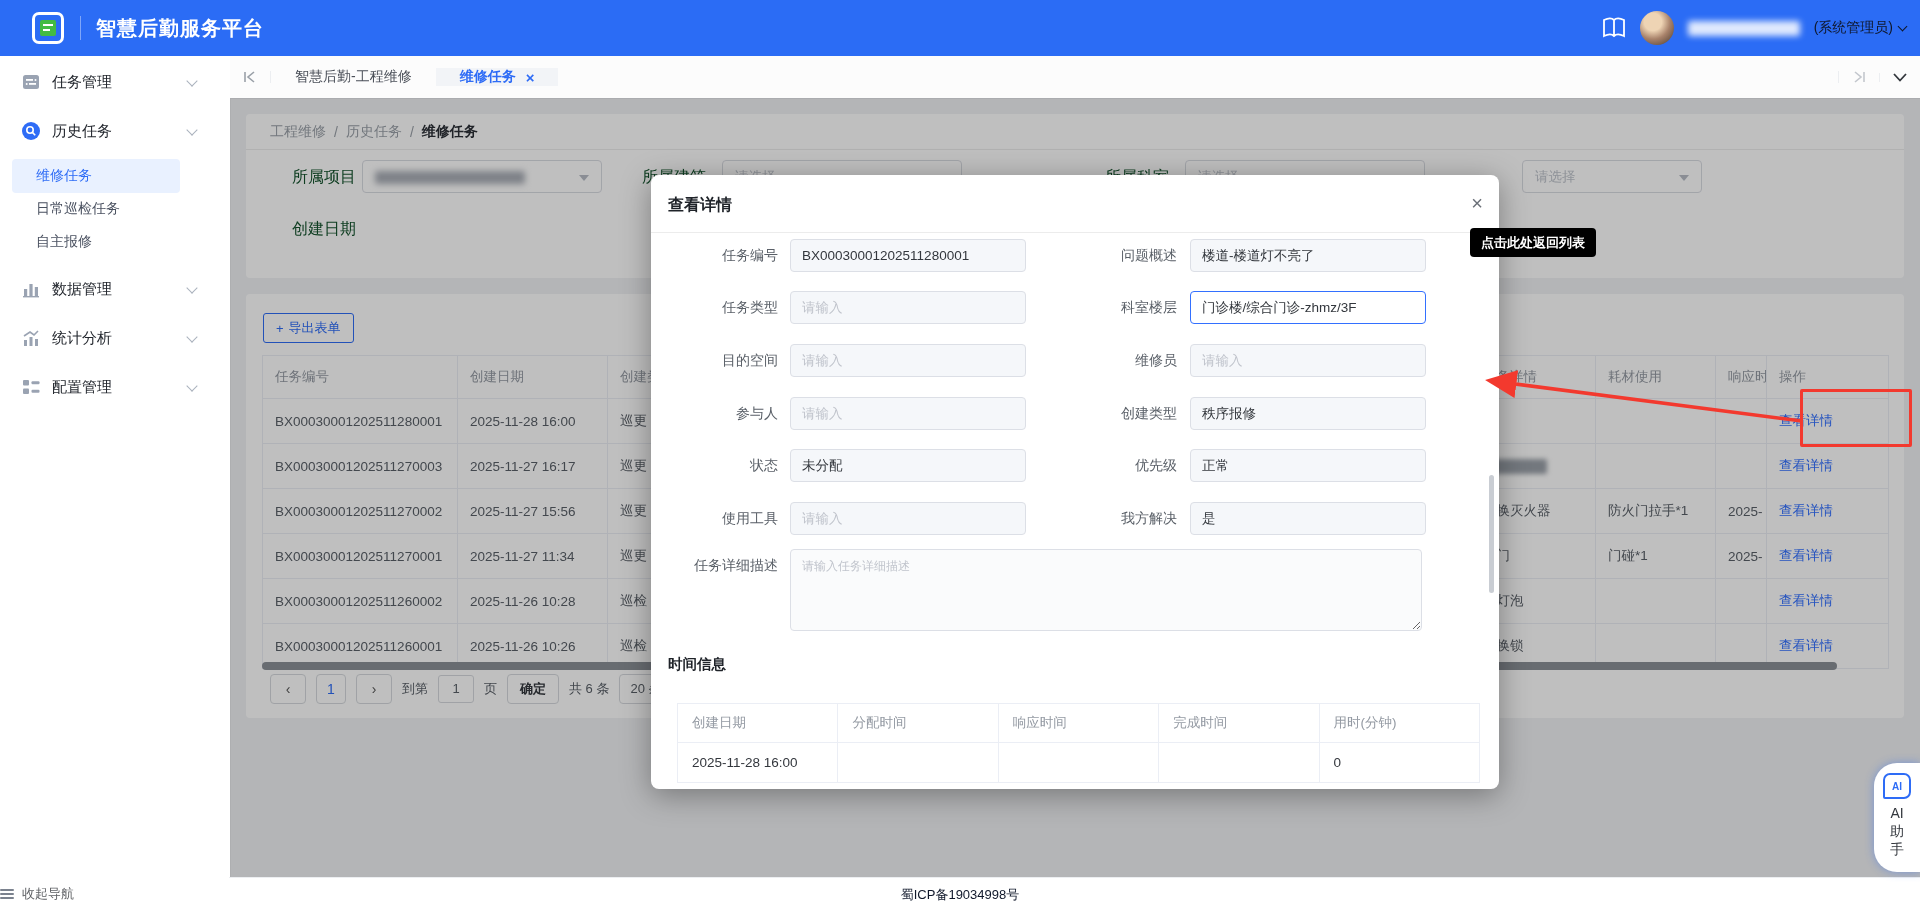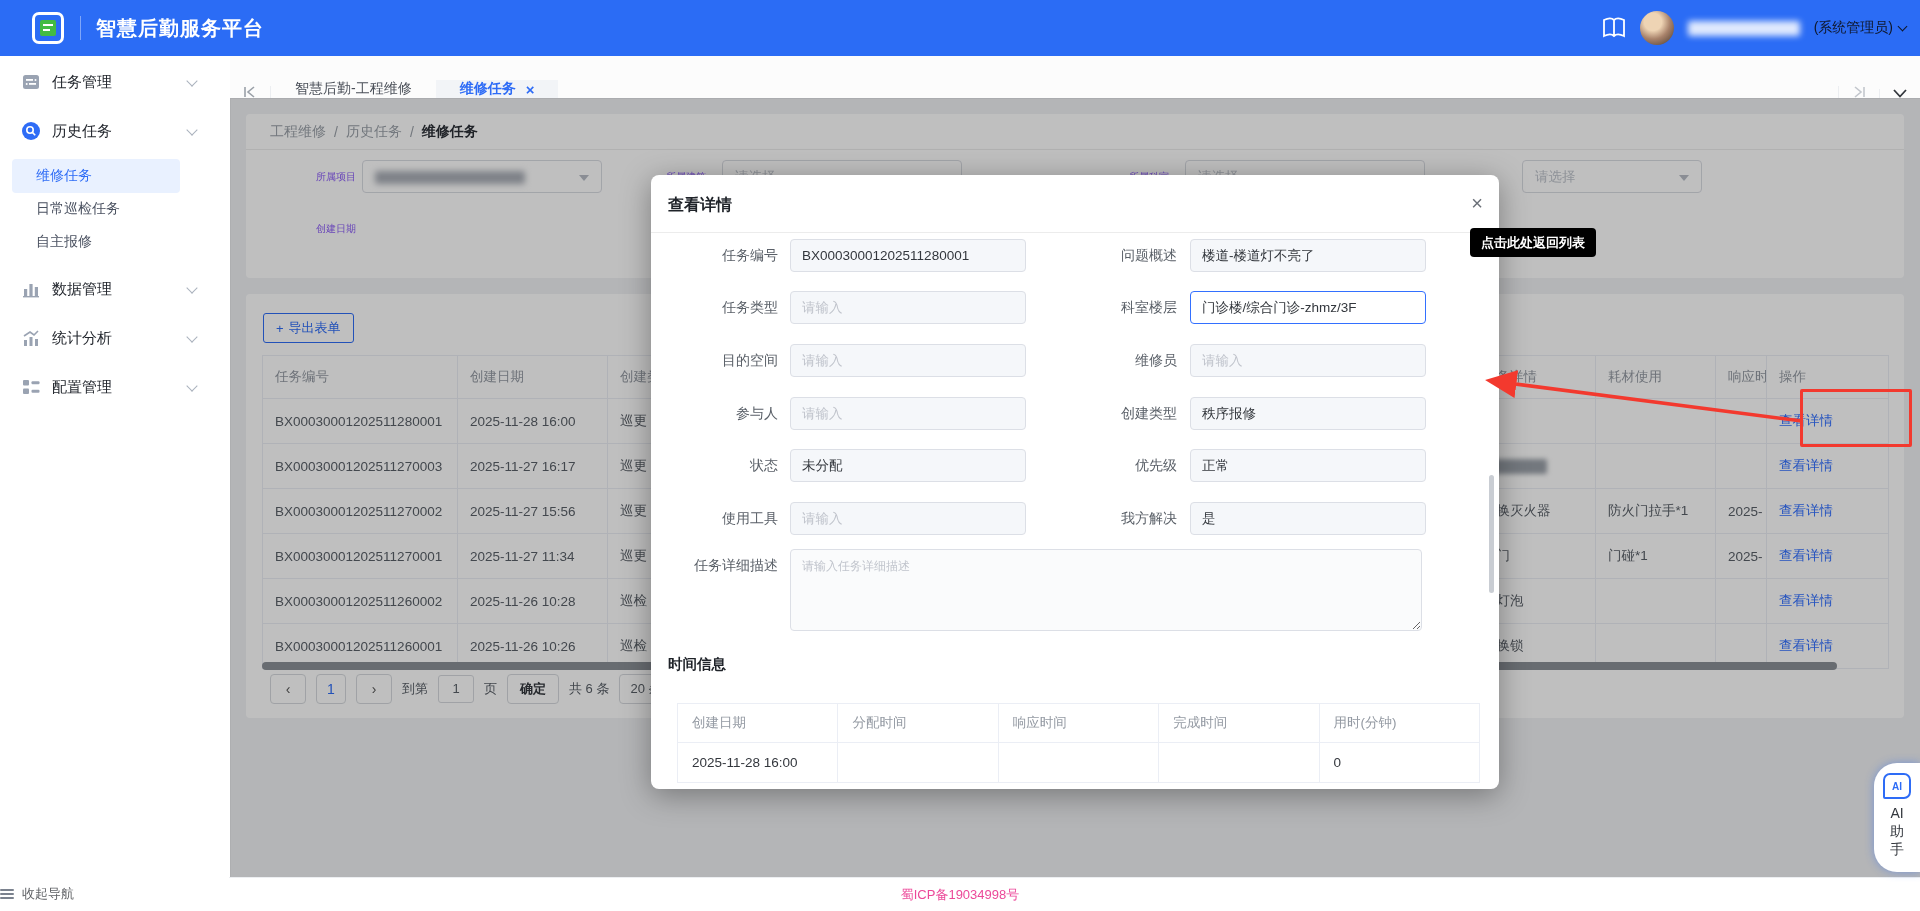--- a/index.html
+++ b/index.html
@@ -41,38 +41,38 @@
   .child-row.active .side-lb{color:#2e6cf6;}
   .ic-gray{fill:#9aa3b2;}
   .side-collapse{position:absolute;left:0;bottom:0;width:229px;height:34px;display:flex;align-items:center;
     gap:8px;box-sizing:border-box;cursor:pointer;background:#fff;z-index:31;}
   .bars{display:inline-block;width:14px;}
   .bars i{display:block;height:2px;background:#7b828e;margin:2px 0;border-radius:1px;}
   .collapse-lb{font-size:13px;color:#606266;}
 
   
   .tabbar{position:absolute;left:230px;top:56px;width:1690px;height:42px;background:#fcfcfc;
-    border-bottom:1px solid #e4e6ea;display:flex;align-items:flex-end;z-index:20;}
+    border-bottom:1px solid #e4e6ea;display:flex;align-items:center;z-index:20;}
   .tab-icon-box{width:40px;display:flex;align-items:center;justify-content:center;color:#9aa0a8;
     border-right:1px solid #eceef1;cursor:pointer;font-size:13px;}
   .tab-icon-box.rightb{border-right:none;border-left:1px solid #eceef1;}
   .tab{display:flex;align-items:center;gap:10px;padding:0 24px;font-size:14px;color:#4a4f58;cursor:pointer;}
   .tab.active{background:#f2f4f7;color:#2e6cf6;font-weight:600;}
   .tab-close{font-size:15px;color:#2e6cf6;cursor:pointer;}
   .tab-spacer{flex:1;}
 
   
   .content{position:absolute;left:230px;top:98px;width:1690px;height:779px;background:#f0f2f5;z-index:1;}
   .card{position:absolute;background:#fff;border-radius:4px;}
   .card1{left:16px;top:16px;width:1658px;height:164px;}
   .breadcrumb{position:absolute;left:24px;top:0;height:35px;display:flex;align-items:center;gap:8px;font-size:14px;}
   .bc-dim{color:#9aa0a8;}
   .bc-cur{color:#2b2f36;font-weight:600;}
   .card1-divider{position:absolute;left:0;top:35px;width:1658px;height:1px;background:#ececec;}
-  .flabel{position:absolute;width:120px;text-align:right;font-size:10px;color:#8b5cf6;line-height:33px;}
+  .flabel{position:absolute;width:120px;text-align:right;font-size:16px;color:#14532d;line-height:33px;}
   .fsel{position:absolute;height:33px;border:1px solid #d9dce2;border-radius:4px;background:#fff;
     box-sizing:border-box;cursor:pointer;}
   .caret{position:absolute;right:12px;top:14px;width:0;height:0;border-left:5px solid transparent;
     border-right:5px solid transparent;border-top:6px solid #b8bdc6;}
   .sel-redact{position:absolute;left:12px;top:10px;width:150px;height:13px;background:#a9aeb6;
     border-radius:2px;filter:blur(3px);}
   .sel-ph{position:absolute;left:12px;top:0;line-height:31px;font-size:13.5px;color:#bfc4cc;}
   .date-input{position:absolute;height:33px;border:1px solid #d9dce2;border-radius:4px;background:#fff;
     box-sizing:border-box;font-size:13.5px;color:#4c525b;line-height:31px;padding-left:14px;cursor:pointer;}
 
@@ -131,21 +131,21 @@
   
   .tooltip{position:absolute;left:1470px;top:228px;height:29px;background:#000;border-radius:4px;
     color:#fff;font-size:13px;font-weight:700;display:flex;align-items:center;padding:0 11px;z-index:70;}
   .red-box{position:absolute;left:1800px;top:389px;width:106px;height:52px;border:3px solid #f3392e;
     border-radius:2px;z-index:80;}
   .arrow-svg{position:absolute;left:0;top:0;z-index:80;pointer-events:none;}
 
   
   .footer{position:absolute;left:0;top:877px;width:1920px;height:34px;background:#fff;
     border-top:1px solid #eceef1;z-index:25;}
-  .icp{position:absolute;left:0;top:0;width:1920px;text-align:center;line-height:33px;font-size:13px;color:#ec4899;}
+  .icp{position:absolute;left:0;top:0;width:1920px;text-align:center;line-height:33px;font-size:13px;color:#0f172a;}
   .ai-fab{position:absolute;left:1874px;top:763px;width:46px;height:109px;background:#fff;
     border-radius:23px 0 0 23px;box-shadow:0 0 10px rgba(46,108,246,.45);z-index:90;display:flex;
     flex-direction:column;align-items:center;padding-top:10px;box-sizing:border-box;cursor:pointer;}
   .ai-ic{width:24px;height:22px;border:2px solid #2e6cf6;border-radius:7px 7px 7px 2px;color:#2e6cf6;
     font-size:10px;font-weight:700;display:flex;align-items:center;justify-content:center;margin-bottom:5px;}
   .ai-ch{font-size:14px;color:#33373d;line-height:18px;}
 </style>
 </head>
 <body>
 

